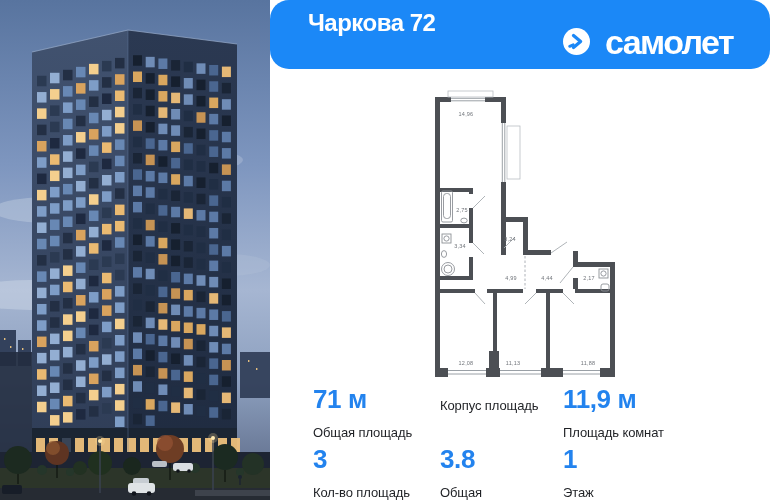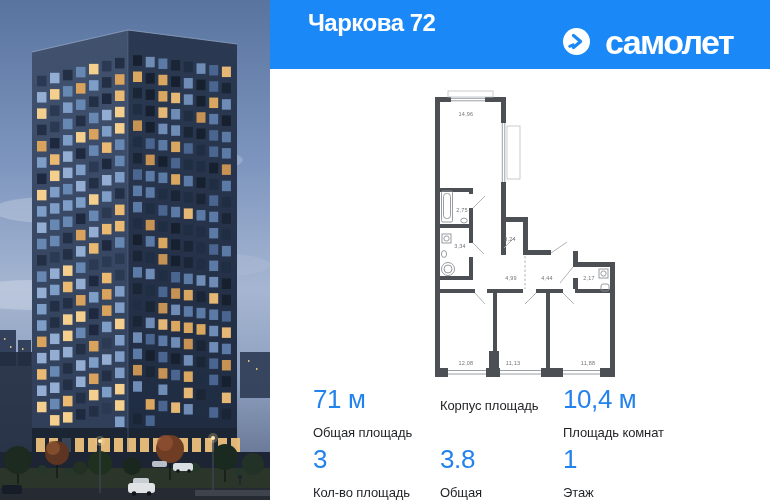--- a/index.html
+++ b/index.html
@@ -5,28 +5,28 @@
   html,body{margin:0;padding:0;background:#fff;}
   body{width:770px;height:500px;overflow:hidden;position:relative;
        font-family:"Liberation Sans", sans-serif;
        -webkit-font-smoothing:antialiased;}
   .card{position:absolute;inset:0;width:770px;height:500px;}
   .photo{position:absolute;left:0;top:0;width:270px;height:500px;overflow:hidden;background:#7d94bd;}
   .photo svg{display:block;}
   .panel{position:absolute;left:270px;top:0;width:500px;height:500px;background:#ffffff;}
   .header{position:absolute;left:0;top:0;width:500px;height:69px;background:var(--blue,#1b88f7);
           display:flex;align-items:center;justify-content:space-between;
-          padding:0 37px 24px 38px;box-sizing:border-box;}
+          padding:0 37px 24px 38px;box-sizing:border-box;border-radius:19px;}
   .title{color:#fff;font-size:24px;font-weight:700;letter-spacing:-.5px;white-space:nowrap;}
   .brand{display:flex;align-items:center;gap:15px;margin-top:38px;}
   .brand-text{color:#fff;font-size:34px;font-weight:700;letter-spacing:-1.6px;line-height:1;}
   .fp{position:absolute;left:158px;top:88px;width:190px;height:295px;}
   .room-label{font-size:5.5px;fill:#70747a;text-anchor:middle;letter-spacing:.2px;}
   .stat{position:absolute;width:126px;}
-  .stat .value{font-size:26px;font-weight:400;color:var(--accent,#2383ee);line-height:1.05;letter-spacing:-.4px;}
+  .stat .value{font-size:26px;font-weight:700;color:var(--accent,#2383ee);line-height:1.05;letter-spacing:-.4px;}
   .stat .label{font-size:13px;color:#1f2125;margin-top:12px;letter-spacing:-.1px;}
 </style>
 </head>
 <body>
 
 <div class="card">
 
   <div class="photo">
     <svg width="270" height="500" viewBox="0 0 270 500">
       <defs>
@@ -592,21 +592,21 @@
     </svg>
 
     <div class="stat" style="left:43px;top:386px">
       <div class="value">71 м</div>
       <div class="label">Общая площадь</div>
     </div>
     <div class="stat" style="left:170px;top:386px">
       <div class="label">Корпус площадь</div>
     </div>
     <div class="stat" style="left:293px;top:386px">
-      <div class="value">10,4 м</div>
+      <div class="value">11,9 м</div>
       <div class="label">Площадь комнат</div>
     </div>
     <div class="stat" style="left:43px;top:446px">
       <div class="value">3</div>
       <div class="label">Кол-во площадь</div>
     </div>
     <div class="stat" style="left:170px;top:446px">
       <div class="value">3.8</div>
       <div class="label">Общая</div>
     </div>

